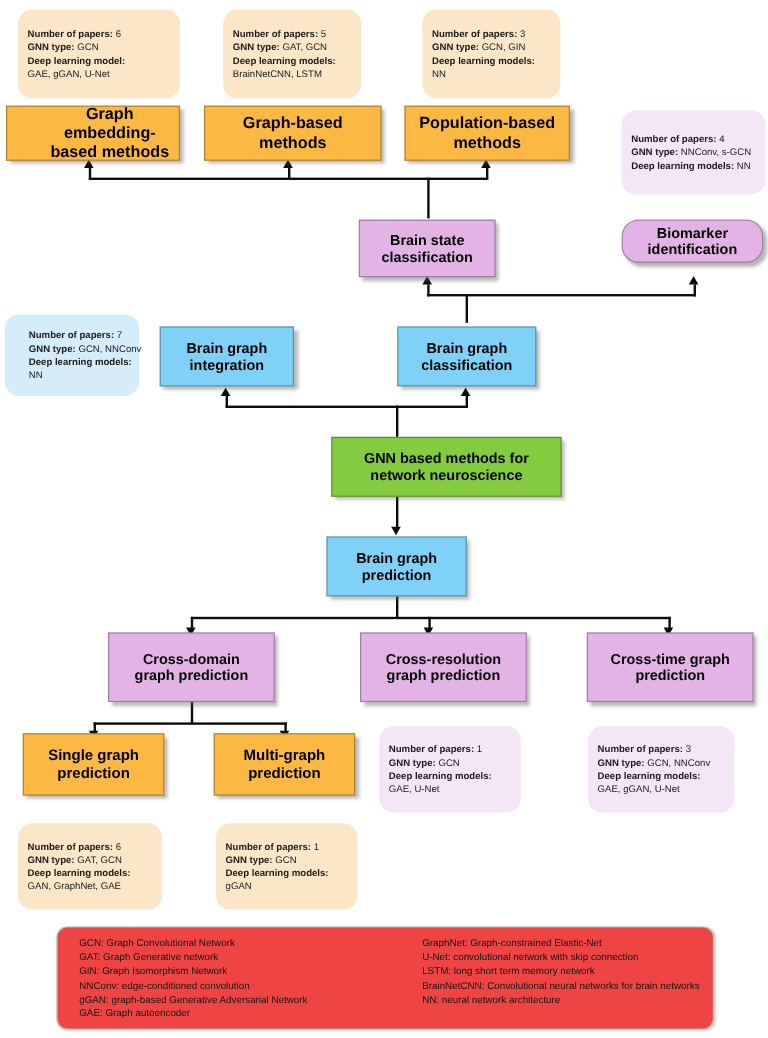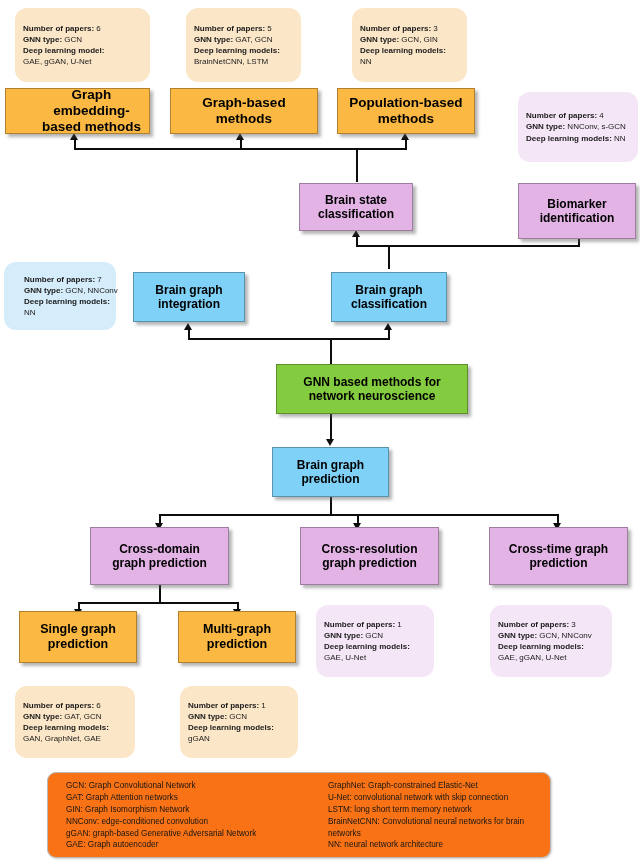--- a/index.html
+++ b/index.html
@@ -72,26 +72,26 @@
     border-right: 4px solid transparent;
   }
   .arrow-up   { border-bottom: 7px solid #0d0d0d; }
   .arrow-down { border-top: 7px solid #0d0d0d; }
 
   
   #legend {
     position: absolute;
     left: 47px;
     top: 772px;
-    width: 504px;
+    width: 548px;
     height: 86px;
     box-sizing: border-box;
     border: 1px solid #b9b9b9;
     border-radius: 9px;
-    background: #f97316;
+    background: #ef4444;
     box-shadow: 1px 1px 2px rgba(120,120,120,0.35);
     display: flex;
     padding: 7px 0 0 0;
   }
   #legend .col {
     font-size: 8.2px;
     line-height: 1.45;
     color: #141414;
   }
   #legend .col-left  { width: 295px; padding-left: 18px; }
@@ -212,21 +212,21 @@
 
   <div class="node node-orange" style="left:170px; top:88px; width:148px; height:46px; font-size:13.5px; white-space:pre-line;">Graph-based
 methods</div>
 
   <div class="node node-orange" style="left:337px; top:88px; width:138px; height:46px; font-size:13.5px; white-space:pre-line;">Population-based
 methods</div>
 
   <div class="node node-purple" style="left:299px; top:183px; width:114px; height:48px; font-size:12px; white-space:pre-line;">Brain state
 classification</div>
 
-  <div class="node node-purple" style="left:518px; top:183px; width:118px; height:56px; font-size:12px; white-space:pre-line;">Biomarker
+  <div class="node node-purple" style="left:518px; top:183px; width:118px; height:36px; font-size:12px; white-space:pre-line;border-radius:14px;">Biomarker
 identification</div>
 
   <div class="node node-blue" style="left:133px; top:272px; width:112px; height:50px; font-size:12px; white-space:pre-line;">Brain graph
 integration</div>
 
   <div class="node node-blue" style="left:331px; top:272px; width:116px; height:50px; font-size:12px; white-space:pre-line;">Brain graph
 classification</div>
 
   <div class="node node-green" style="left:235px; top:364px; width:192px; height:50px; font-size:12px; white-space:pre-line;margin-left:41px;">GNN based methods for
 network neuroscience</div>
@@ -245,21 +245,21 @@
 
   <div class="node node-orange" style="left:19px; top:611px; width:118px; height:52px; font-size:12.5px; white-space:pre-line;">Single graph
 prediction</div>
 
   <div class="node node-orange" style="left:178px; top:611px; width:118px; height:52px; font-size:12.5px; white-space:pre-line;">Multi-graph
 prediction</div>
 
   <div id="legend">
     <div class="col col-left">
       <div class="le">GCN: Graph Convolutional  Network</div>
-      <div class="le">GAT: Graph Attention networks</div>
+      <div class="le">GAT: Graph Generative network</div>
       <div class="le">GIN: Graph Isomorphism Network</div>
       <div class="le">NNConv: edge-conditioned convolution</div>
       <div class="le">gGAN: graph-based Generative Adversarial Network</div>
       <div class="le">GAE: Graph autoencoder</div>
     </div>
     <div class="col col-right">
       <div class="le">GraphNet: Graph-constrained Elastic-Net</div>
       <div class="le">U-Net: convolutional network with skip connection</div>
       <div class="le">LSTM: long short term memory network</div>
       <div class="le">BrainNetCNN: Convolutional neural networks for brain networks</div>

